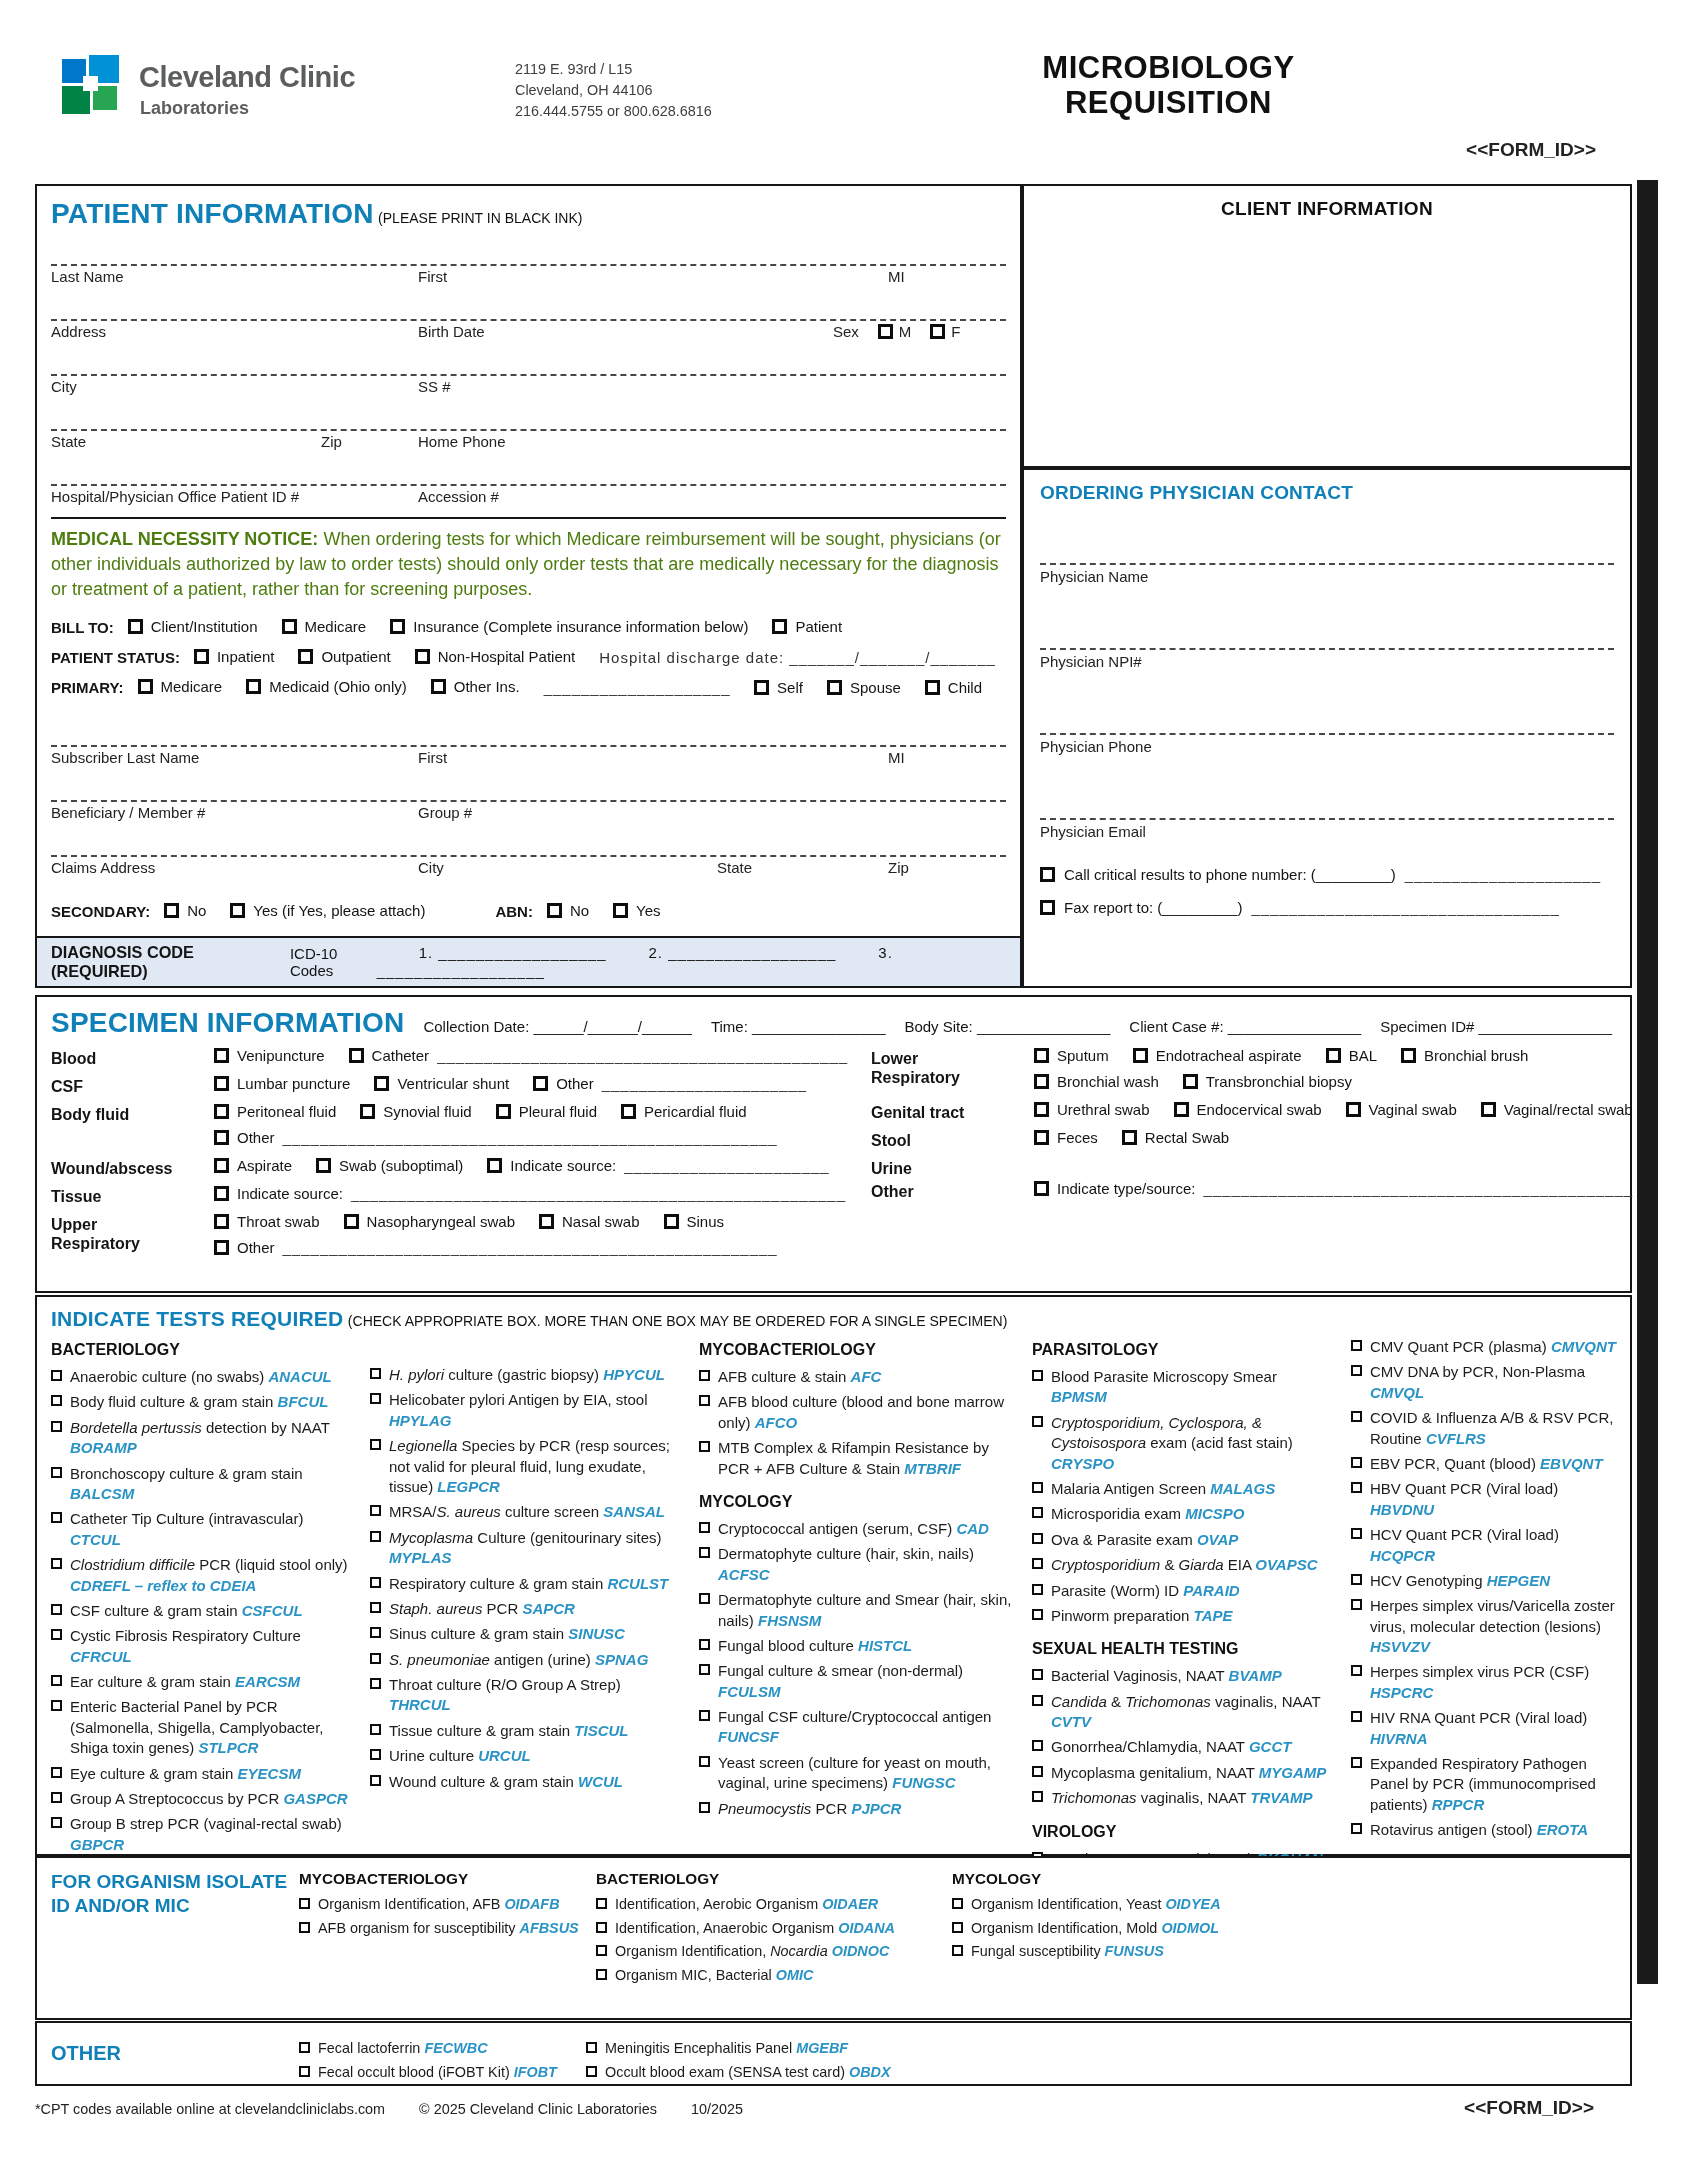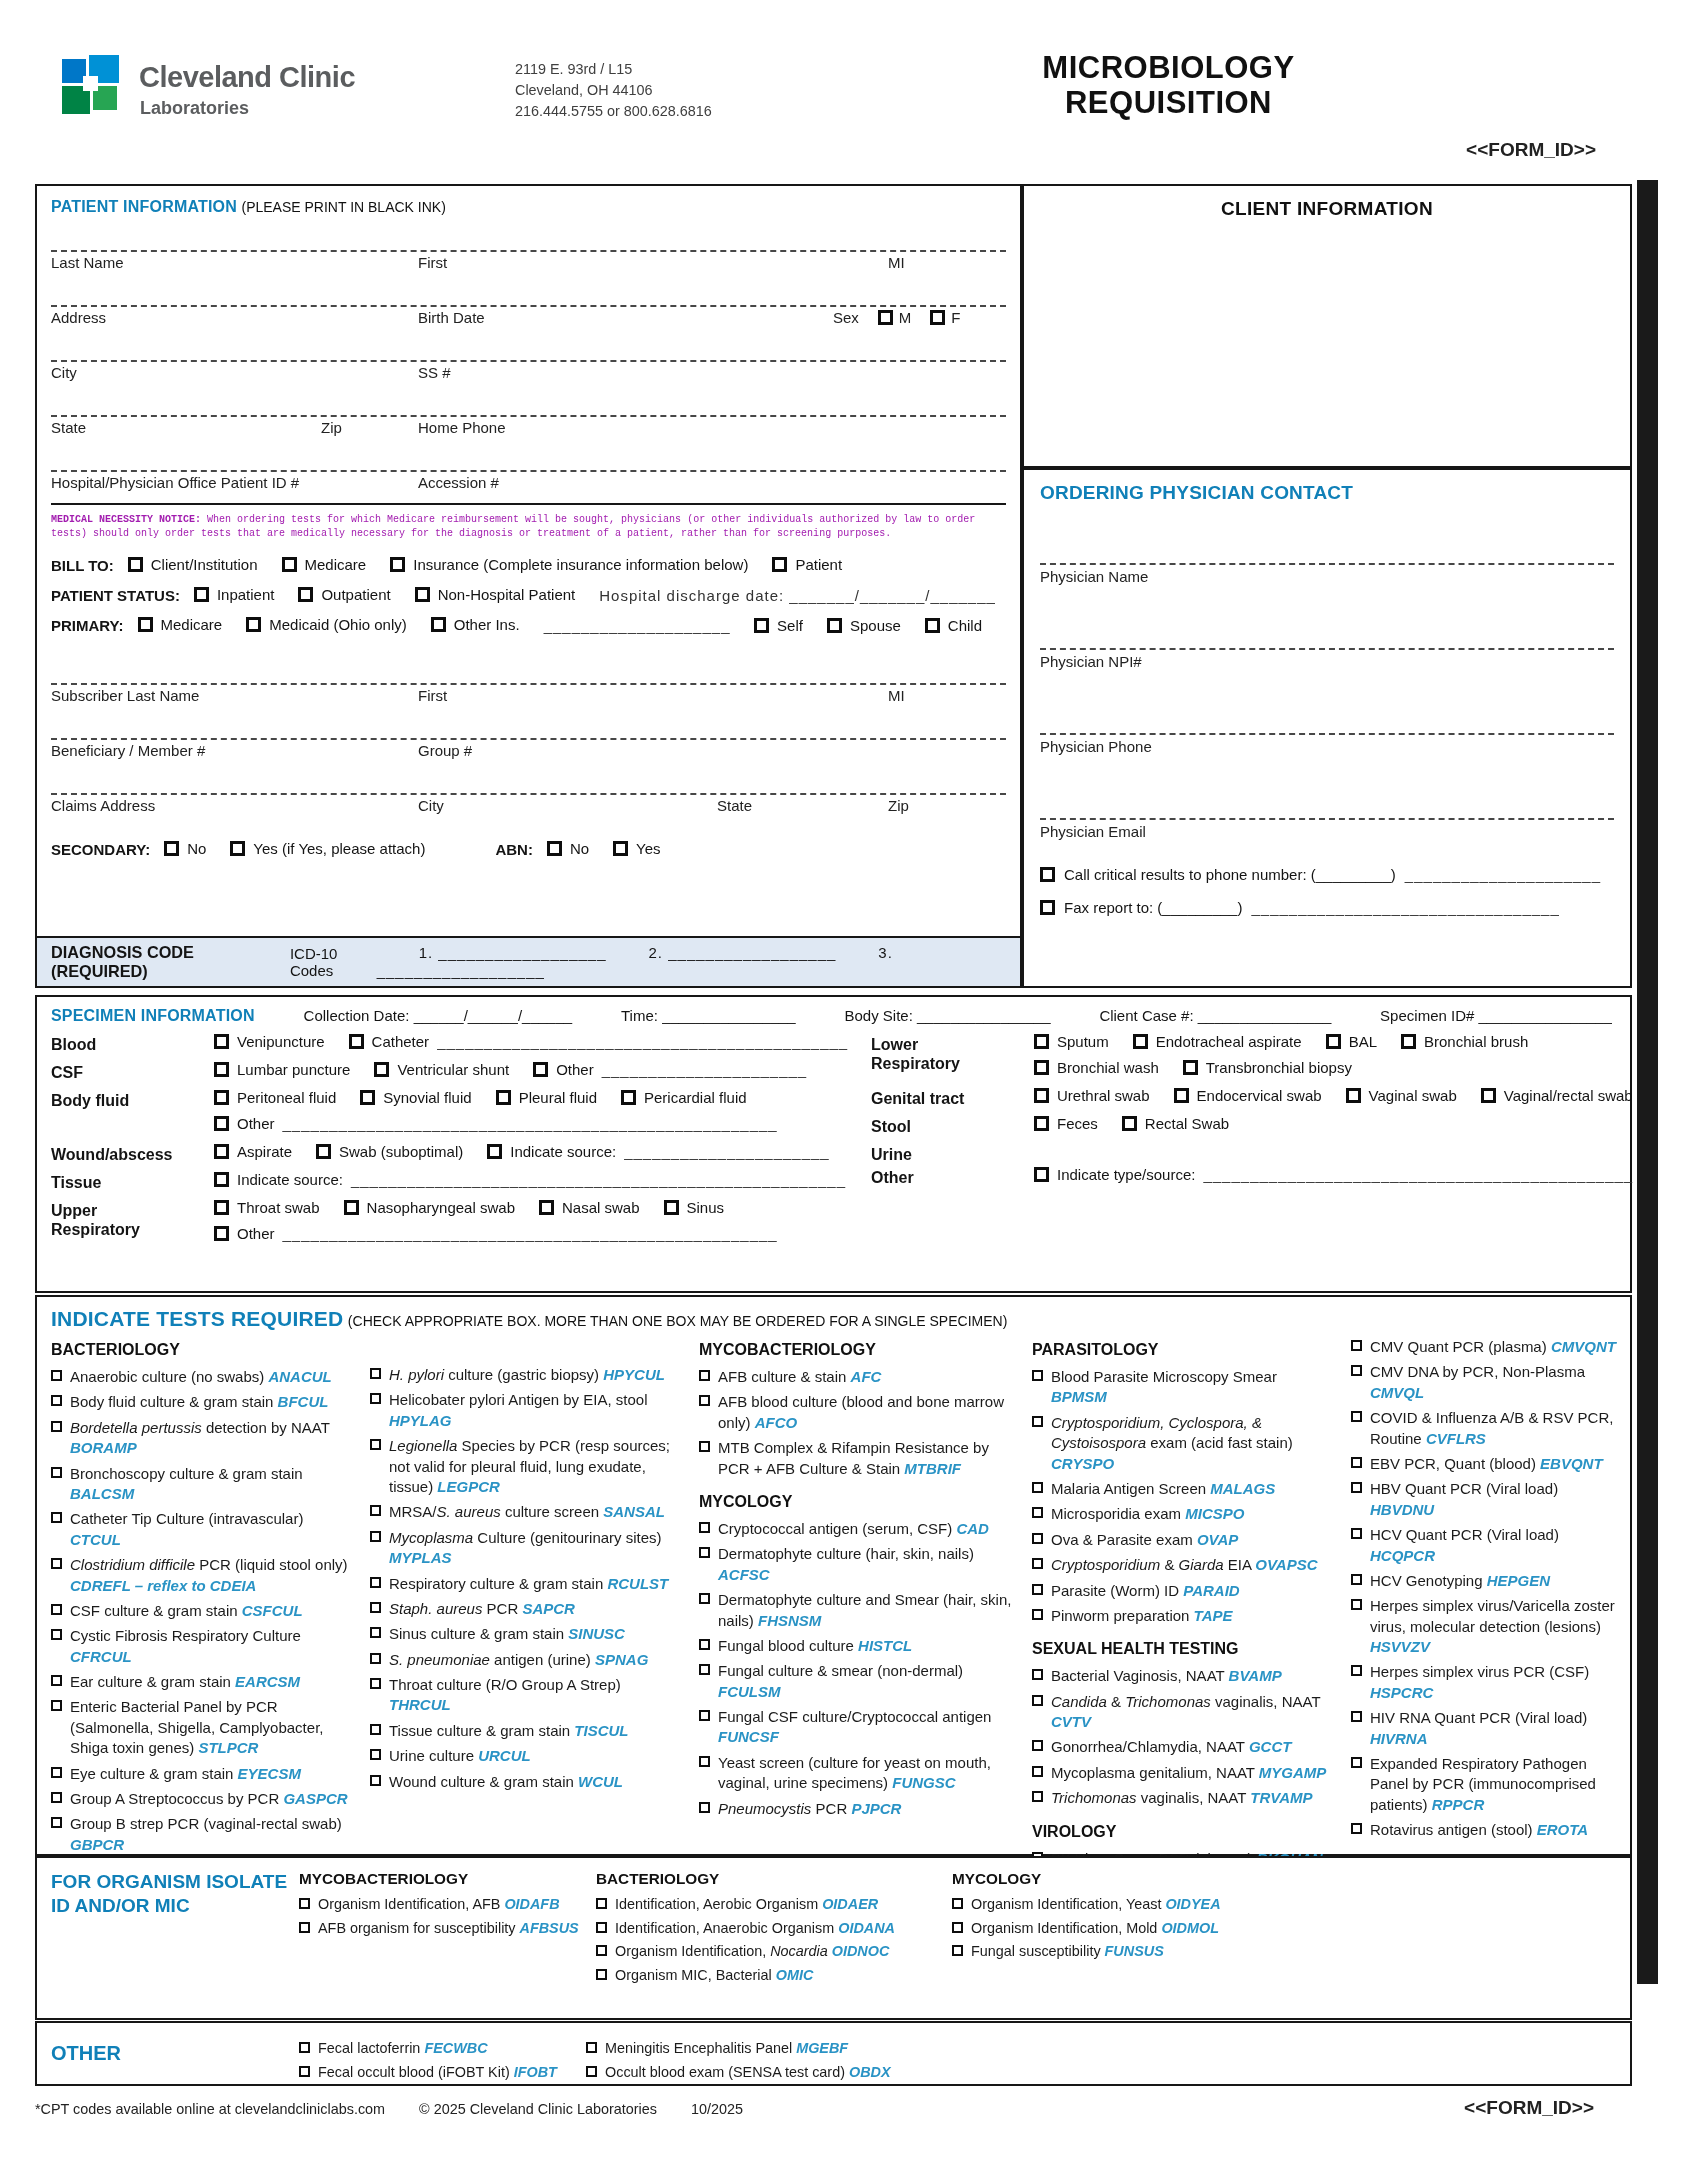--- a/index.html
+++ b/index.html
@@ -2,38 +2,38 @@
 <html style="--accent: #1080b8; --code: #2a93c5; --dxbg: #dfe8f3;"><head>
 <meta charset="utf-8">
 <style>
   :root{
     --accent:#1080b8; --code:#2a93c5; --dxbg:#dfe8f3; --ink:#141414;
   }
   *{box-sizing:border-box;}
   body{margin:0;background:#fff;font-family:"Liberation Sans",sans-serif;color:var(--ink);}
   .page{position:relative;width:1683px;height:2178px;background:#fff;overflow:hidden;}
   .box{position:absolute;border:2.5px solid #161616;background:#fff;}
-  .sec-title{font-size:16px;font-weight:bold;color:var(--accent);letter-spacing:0.2px;}
+  .sec-title{font-size:28px;font-weight:bold;color:var(--accent);letter-spacing:0.2px;}
   .sec-note{font-size:14px;font-weight:normal;color:#111;}
   
   .logo{position:absolute;left:62px;top:55px;width:61px;height:61px;}
   .logo div{position:absolute;}
   .brand{position:absolute;left:139px;top:61px;color:#5b5d5f;font-weight:bold;font-size:29px;letter-spacing:-0.5px;}
   .brand-sub{position:absolute;left:140px;top:98px;color:#5b5d5f;font-weight:bold;font-size:18px;}
   .addr{position:absolute;left:515px;top:59px;font-size:14.4px;line-height:1.45;color:#3f3f3f;}
   .title{position:absolute;left:921px;top:51px;width:495px;text-align:center;font-size:31px;font-weight:bold;letter-spacing:0.5px;line-height:1.12;color:#111;}
   .formid-top{position:absolute;left:1287px;top:139px;width:309px;text-align:right;font-size:19px;font-weight:bold;color:#222;}
   
   .prow{position:relative;height:55px;}
   .pline{position:absolute;left:0;right:0;bottom:19px;border-top:2px dashed #474747;}
   .plabel{position:absolute;bottom:0;font-size:15px;color:#222;display:inline-flex;align-items:center;gap:9px;}
   .cb{display:inline-block;flex:none;width:15px;height:15px;border:3px solid #0d0d0d;background:#fff;}
   .cb-sm{width:11px;height:11px;border:2.5px solid #0d0d0d;margin-top:3px;}
   .cbgroup{display:inline-flex;align-items:center;gap:6px;margin-left:10px;}
-  .notice{border-top:2.5px solid #161616;margin-top:12px;padding:8px 0 4px 0;font-size:10px;line-height:1.4;color:#a21caf;font-family:Liberation Mono, monospace;}
+  .notice{border-top:2.5px solid #161616;margin-top:12px;padding:8px 0 4px 0;font-size:18px;line-height:1.4;color:#4d7c0f;}
   .optrow{display:flex;align-items:center;margin-top:11px;font-size:15px;flex-wrap:nowrap;}
   .optrow b{font-size:15px;margin-right:14px;white-space:nowrap;}
   .opt{display:inline-flex;align-items:center;gap:8px;margin-right:24px;white-space:nowrap;}
   .uline{white-space:nowrap;font-size:15px;color:#333;letter-spacing:1px;}
   .dxbar{position:absolute;left:0;right:0;bottom:0;height:50px;background:var(--dxbg);border-top:2.5px solid #161616;display:flex;align-items:center;padding:0 14px;}
   .dxbar b{font-size:16.3px;}
   .dxcodes{font-size:15px;margin-left:16px;}
   .dxslot{font-size:15px;margin-left:42px;letter-spacing:1px;}
   
   .client-head{margin-top:12px;text-align:center;font-size:19px;font-weight:bold;color:#111;letter-spacing:0.3px;}

